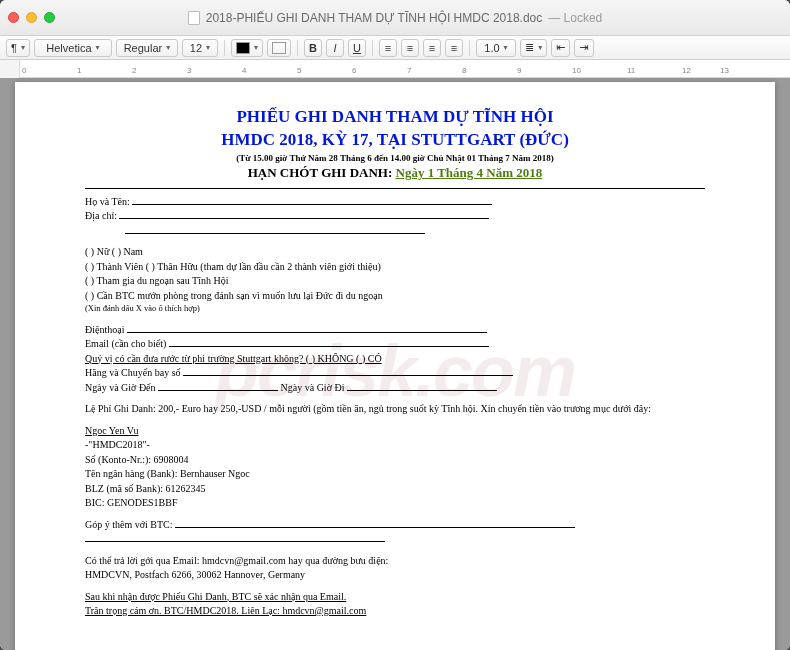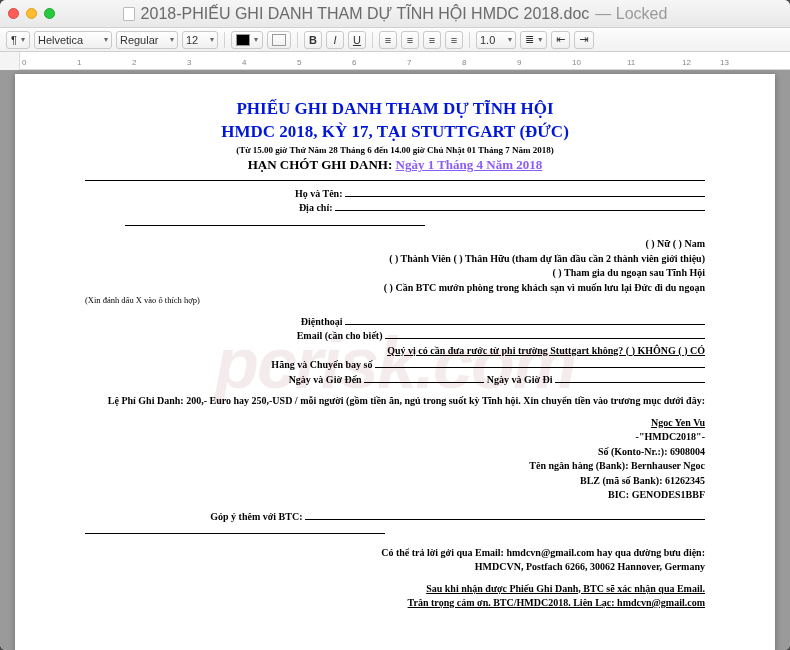--- a/index.html
+++ b/index.html
@@ -14,27 +14,27 @@
 .window {
   width: 790px;
   height: 650px;
   background: #ececec;
   border-radius: 6px;
   overflow: hidden;
   display: flex;
   flex-direction: column;
 }
 .titlebar {
-  height: 28px;
+  height: 36px;
   background: linear-gradient(#f6f6f6, #e8e8e8);
   display: flex;
   align-items: center;
   padding: 0 8px;
   border-bottom: 1px solid #d0d0d0;
-  font-size: 16px;
+  font-size: 12px;
   color: #6a6a6a;
   position: relative;
 }
 .traffic { display: flex; gap: 7px; position: absolute; left: 8px; }
 .tl { width: 11px; height: 11px; border-radius: 50%; }
 .tl.red { background: #ff5f56; border: 0.5px solid #e0443e; }
 .tl.yellow { background: #ffbd2e; border: 0.5px solid #dea123; }
 .tl.green { background: #27c93f; border: 0.5px solid #1aab29; }
 .title-center { margin: 0 auto; display: flex; align-items: center; gap: 6px; }
 .doc-icon { width: 12px; height: 14px; background: #fff; border: 1px solid #bbb; border-radius: 1px; }
@@ -54,21 +54,21 @@
   height: 18px;
   border: 1px solid #c9c9c9;
   background: linear-gradient(#fff,#f0f0f0);
   border-radius: 3px;
   display: flex;
   align-items: center;
   justify-content: center;
   padding: 0 4px;
   min-width: 18px;
 }
-.tb-select { min-width: 62px; padding: 0 3px; justify-content: space-between; }
+.tb-select { min-width: 62px; padding: 0 3px; justify-content: center; }
 .tb-select.wide { min-width: 78px; }
 .tb-chev { font-size: 8px; color: #666; margin-left: 4px; }
 .swatch { width: 14px; height: 12px; background: #000; border: 1px solid #999; }
 .sep { width: 1px; height: 16px; background: #d4d4d4; margin: 0 2px; }
 .ruler {
   height: 18px;
   background: #fff;
   border-bottom: 1px solid #d6d6d6;
   position: relative;
   font-size: 8px;
@@ -107,24 +107,24 @@
   font-weight: bold;
   font-style: italic;
   font-family: Arial, sans-serif;
   color: #7f1d1d;
   pointer-events: none;
   letter-spacing: -2px;
 }
 .h1 { color: #0016d8; font-size: 17px; font-weight: bold; text-align: center; }
 .sub { text-align: center; font-size: 9px; font-weight: bold; }
 .deadline { text-align: center; font-size: 13px; font-weight: bold; }
-.deadline .red { color: #8b5cf6; text-decoration: underline; }
+.deadline .red { color: #4d7c0f; text-decoration: underline; }
 .hr { border: 0; border-top: 1.5px solid #000; margin: 6px 0; }
 .line { margin: 1px 0; }
-.b { font-weight: bold; text-align: right; }
+.b { font-weight: normal; }
 .u { text-decoration: underline; }
 .small { font-size: 8.5px; }
 .fill { border-bottom: 1px solid #000; display: inline-block; }
 .iban { font-size: 12px; font-weight: bold; }
 .gap { height: 6px; }
 </style>
 </head>
 <body>
 
 <div class="window">
@@ -220,21 +220,21 @@
       <hr class="hr">
 
       <div class="line b"><span>Họ và Tên:</span> <span class="fill" style="width:360px"></span></div>
       <div class="line b"><span>Địa chỉ:</span> <span class="fill" style="width:370px"></span></div>
       <div class="line"><span class="fill" style="width:300px;margin-left:40px"></span></div>
 
       <div class="gap"></div>
       <div class="line b">( ) Nữ    ( ) Nam</div>
       <div class="line b">( ) Thành Viên    ( ) Thân Hữu (tham dự lần đầu cần 2 thành viên giới thiệu)</div>
       <div class="line b"><span>( ) Tham gia du ngoạn sau Tĩnh Hội</span></div>
-      <div class="line b">( ) Cần BTC mướn phòng trong khách sạn vì muốn lưu lại Đức đi du ngoạn</div>
+      <div class="line b">( ) Cần BTC mướn phòng trong đánh sạn vì muốn lưu lại Đức đi du ngoạn</div>
       <div class="line small">(Xin đánh dấu X vào ô thích hợp)</div>
 
       <div class="gap"></div>
       <div class="line b"><span>Điệnthoại</span> <span class="fill" style="width:360px"></span></div>
       <div class="line b"><span>Email (cần cho biết)</span> <span class="fill" style="width:320px"></span></div>
       <div class="line b"><span class="u">Quý vị có cần đưa rước từ phi trường Stuttgart không?   ( ) KHÔNG      ( ) CÓ</span></div>
       <div class="line b"><span>Hãng và Chuyến bay số</span> <span class="fill" style="width:330px"></span></div>
       <div class="line b"><span>Ngày và Giờ Đến</span> <span class="fill" style="width:120px"></span> <span>Ngày và Giờ Đi</span> <span class="fill" style="width:150px"></span></div>
 
       <div class="gap"></div>

